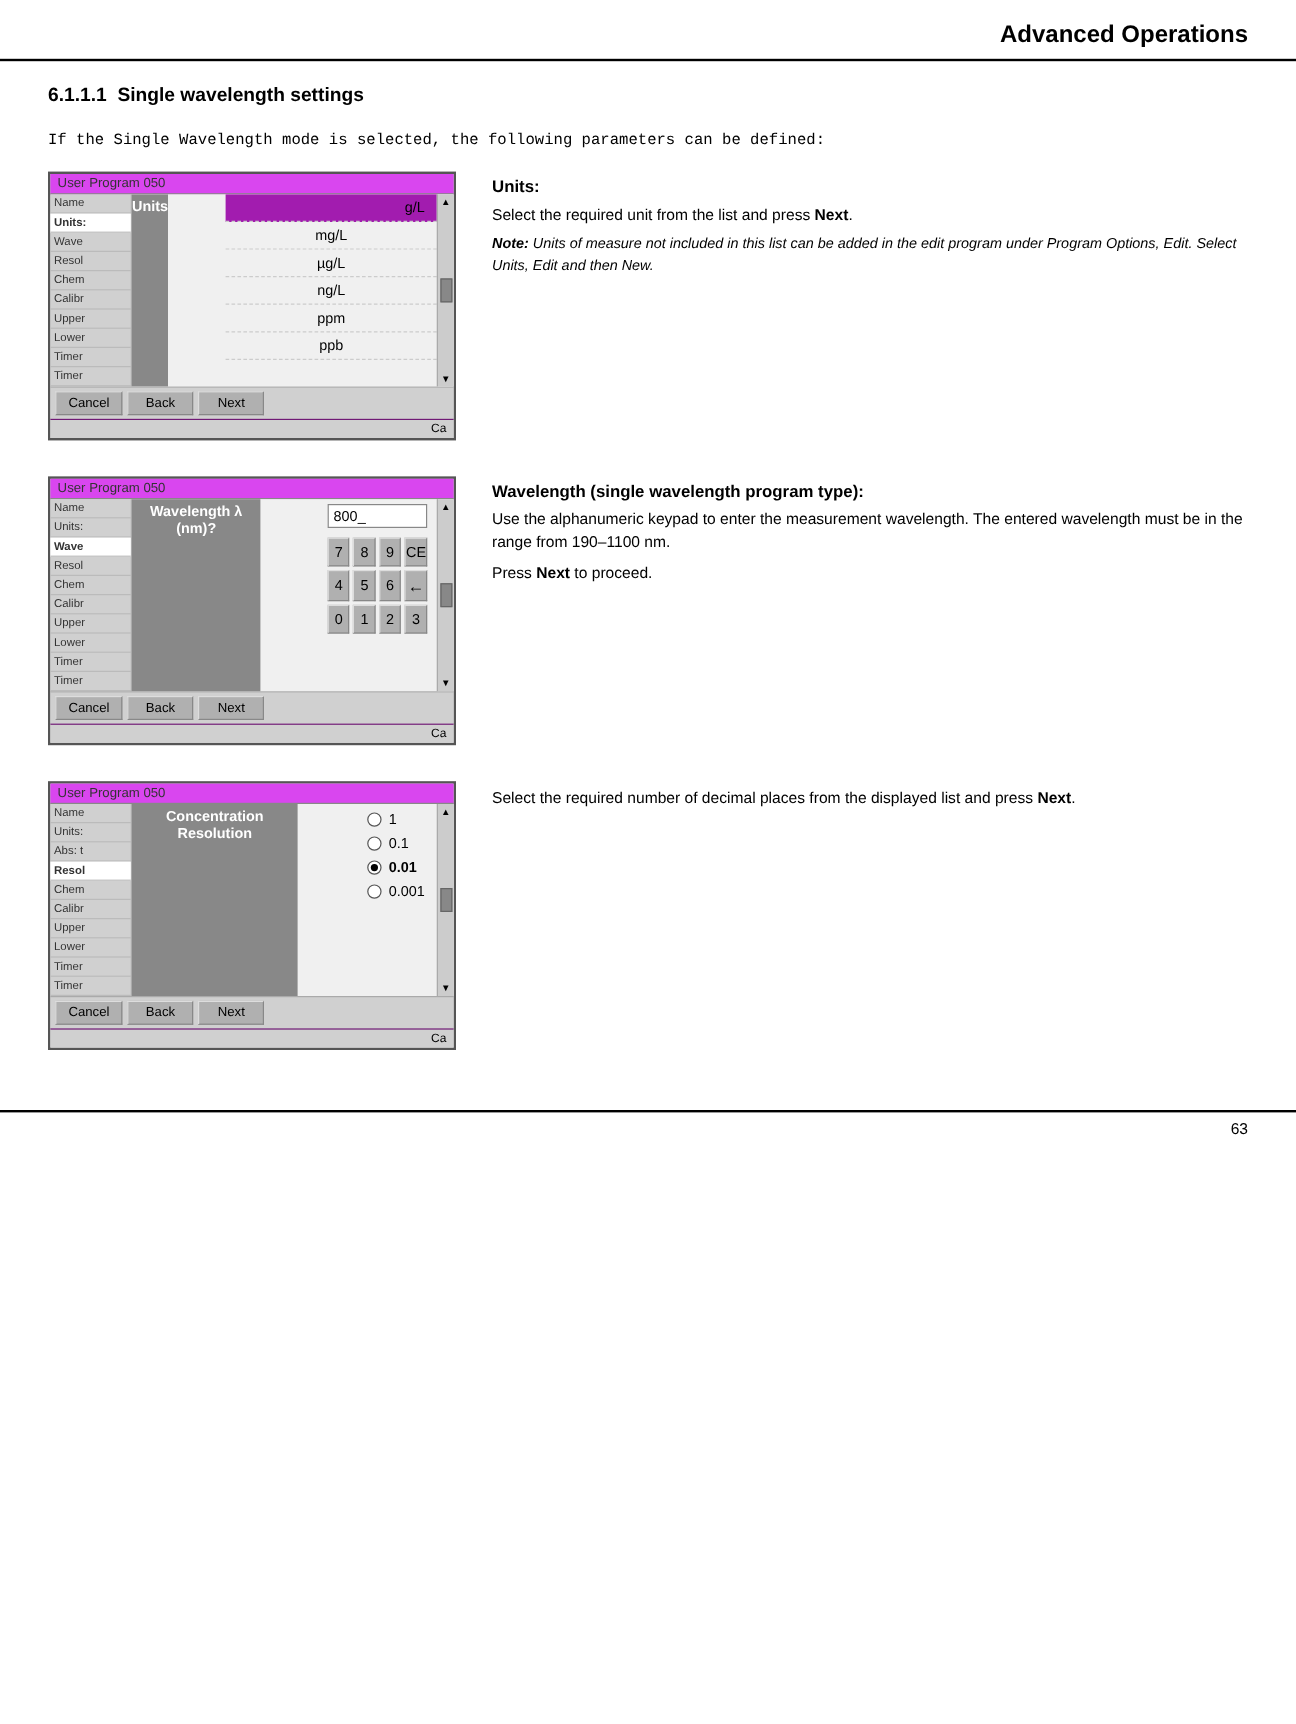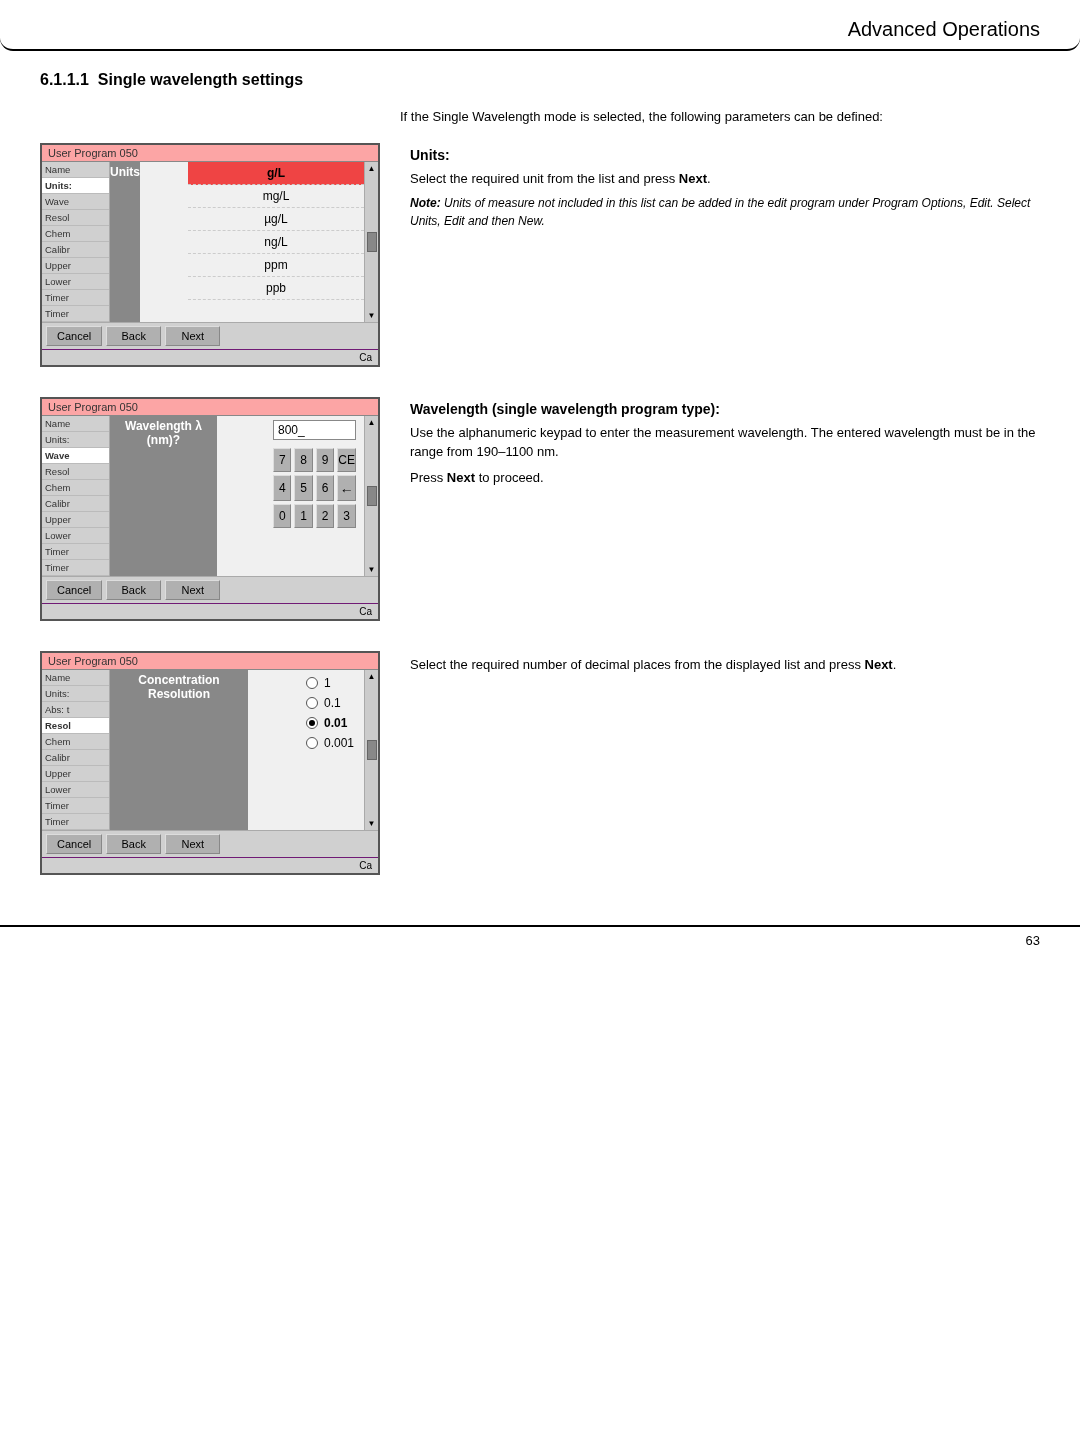--- a/index.html
+++ b/index.html
@@ -11,22 +11,21 @@
       font-size: 14px;
       color: #000;
     }
 
     
     .page-header {
       text-align: right;
       padding: 18px 40px 8px 40px;
       border-bottom: 2px solid #000;
       font-size: 20px;
-      font-weight: normal;
-      border-radius: 13px;
+      font-weight: bold;
     }
 
     
     .page-content {
       padding: 20px 40px 20px 40px;
     }
 
     
     .section-title {
       font-size: 16px;
@@ -57,21 +56,21 @@
     .device-panel {
       border: 2px solid #555;
       background: #e8e8e8;
       width: 340px;
       font-size: 11px;
       color: #000;
       position: relative;
     }
 
     .device-panel-header {
-      background: #fca5a5;
+      background: #d946ef;
       border-bottom: 1px solid #888;
       padding: 2px 6px;
       font-size: 11px;
       color: #333;
     }
 
     .device-panel-body {
       display: flex;
       flex-direction: row;
     }
@@ -120,22 +119,23 @@
       flex: 1;
     }
     .units-list li {
       padding: 4px 10px;
       text-align: center;
       font-size: 12px;
       border-bottom: 1px dashed #ccc;
       cursor: pointer;
     }
     .units-list li.selected {
-      background: #ef4444;
-      font-weight: bold;
+      background: #a21caf;
+      font-weight: normal;
+      text-align: right;
     }
 
     .device-scrollbar {
       width: 14px;
       background: #ccc;
       border-left: 1px solid #aaa;
       display: flex;
       flex-direction: column;
       align-items: center;
       justify-content: space-between;
@@ -274,24 +274,24 @@
     
     .page-footer {
       border-top: 2px solid #000;
       padding: 6px 40px;
       display: flex;
       justify-content: flex-end;
       font-size: 13px;
     }
 
     .intro-text {
-      margin-left: 360px;
       margin-bottom: 16px;
       font-size: 13px;
       line-height: 1.5;
+      font-family: Liberation Mono, monospace;
     }
 
     .device-panel-row {
       display: flex;
       flex-direction: row;
     }
   </style>
 </head>
 <body>
 

